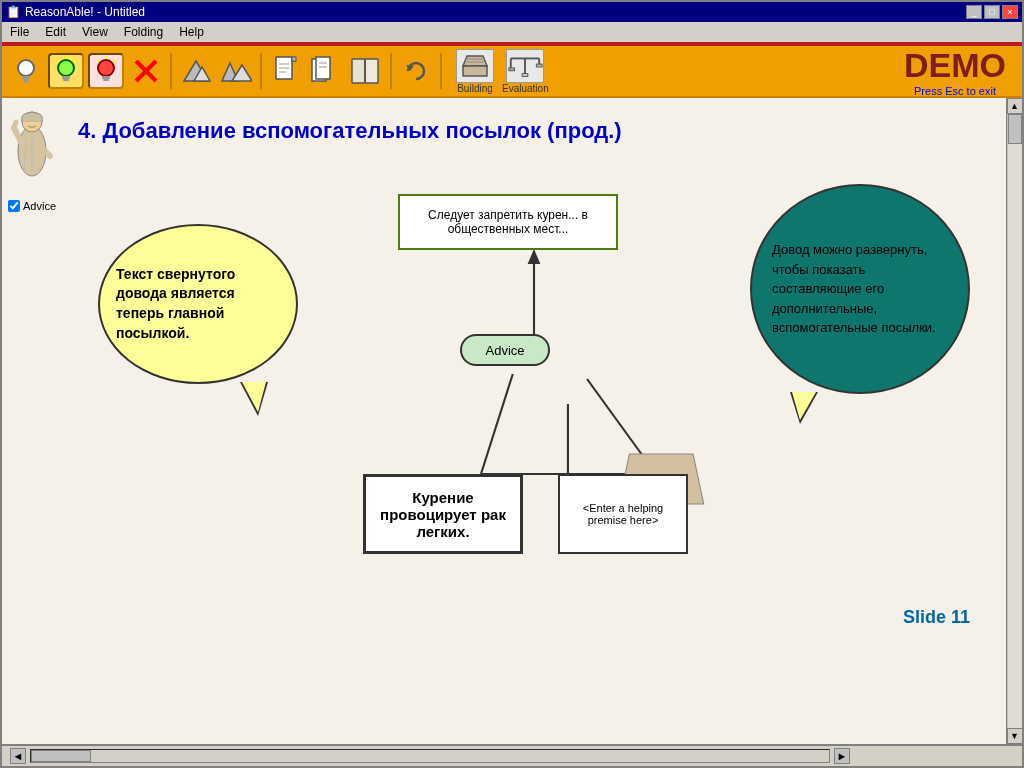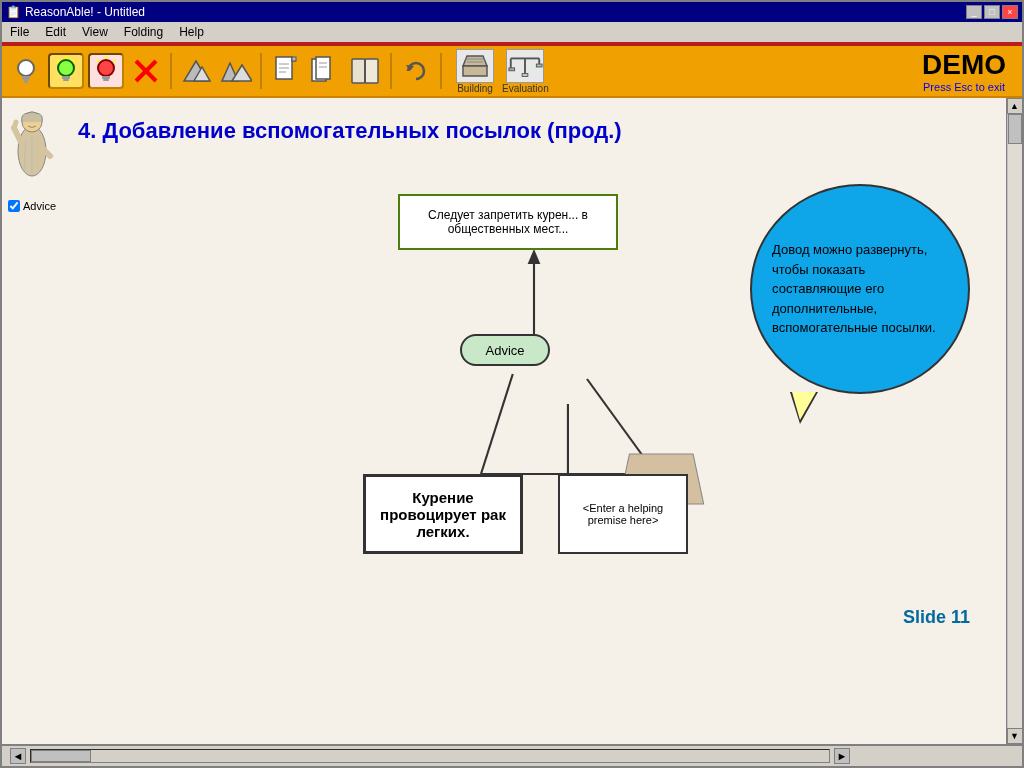--- a/index.html
+++ b/index.html
@@ -72,21 +72,21 @@
     .toolbar-icon.active {
       background: #ffe060;
       border: 2px inset #c08000;
       border-radius: 4px;
     }
     .toolbar-separator {
       width: 2px; height: 36px;
       background: #c08000;
       margin: 0 2px;
     }
-    .demo-text { color: #000000; font-size: 28px; font-weight: bold; }
+    .demo-text { color: #7f1d1d; font-size: 34px; font-weight: bold; }
     .demo-sub { color: blue; font-size: 11px; }
 
     .content-area {
       flex: 1;
       display: flex;
       background: #f5f0e8;
       position: relative;
       overflow: hidden;
     }
 
@@ -176,21 +176,21 @@
       border-right: 10px solid transparent;
       border-top: 34px solid #333;
     }
 
     .speech-bubble-right {
       position: absolute;
       right: 20px;
       top: 20px;
       width: 220px;
       height: 210px;
-      background: #0ea5e9;
+      background: #0f766e;
       border: 2px solid #333;
       border-radius: 50%;
       display: flex;
       align-items: center;
       justify-content: center;
       padding: 20px;
       font-size: 13px;
       text-align: left;
       line-height: 1.5;
     }
@@ -571,20 +571,23 @@
         </div>
 
         <div class="node-premise1">
           <span>Курение провоцирует рак легких.</span>
         </div>
 
         <div class="node-helping-premise">
           <span>&lt;Enter a helping premise here&gt;</span>
         </div>
 
+        <div class="speech-bubble-left">
+          <span>Текст свернутого довода является теперь главной посылкой.</span>
+        </div>
 
         <div class="speech-bubble-right">
           <span>Довод можно развернуть, чтобы показать составляющие его дополнительные, вспомогательные посылки.</span>
         </div>
 
         <div class="slide-number">Slide 11</div>
       </div>
     </div>
 
     <div class="scrollbar-right">

